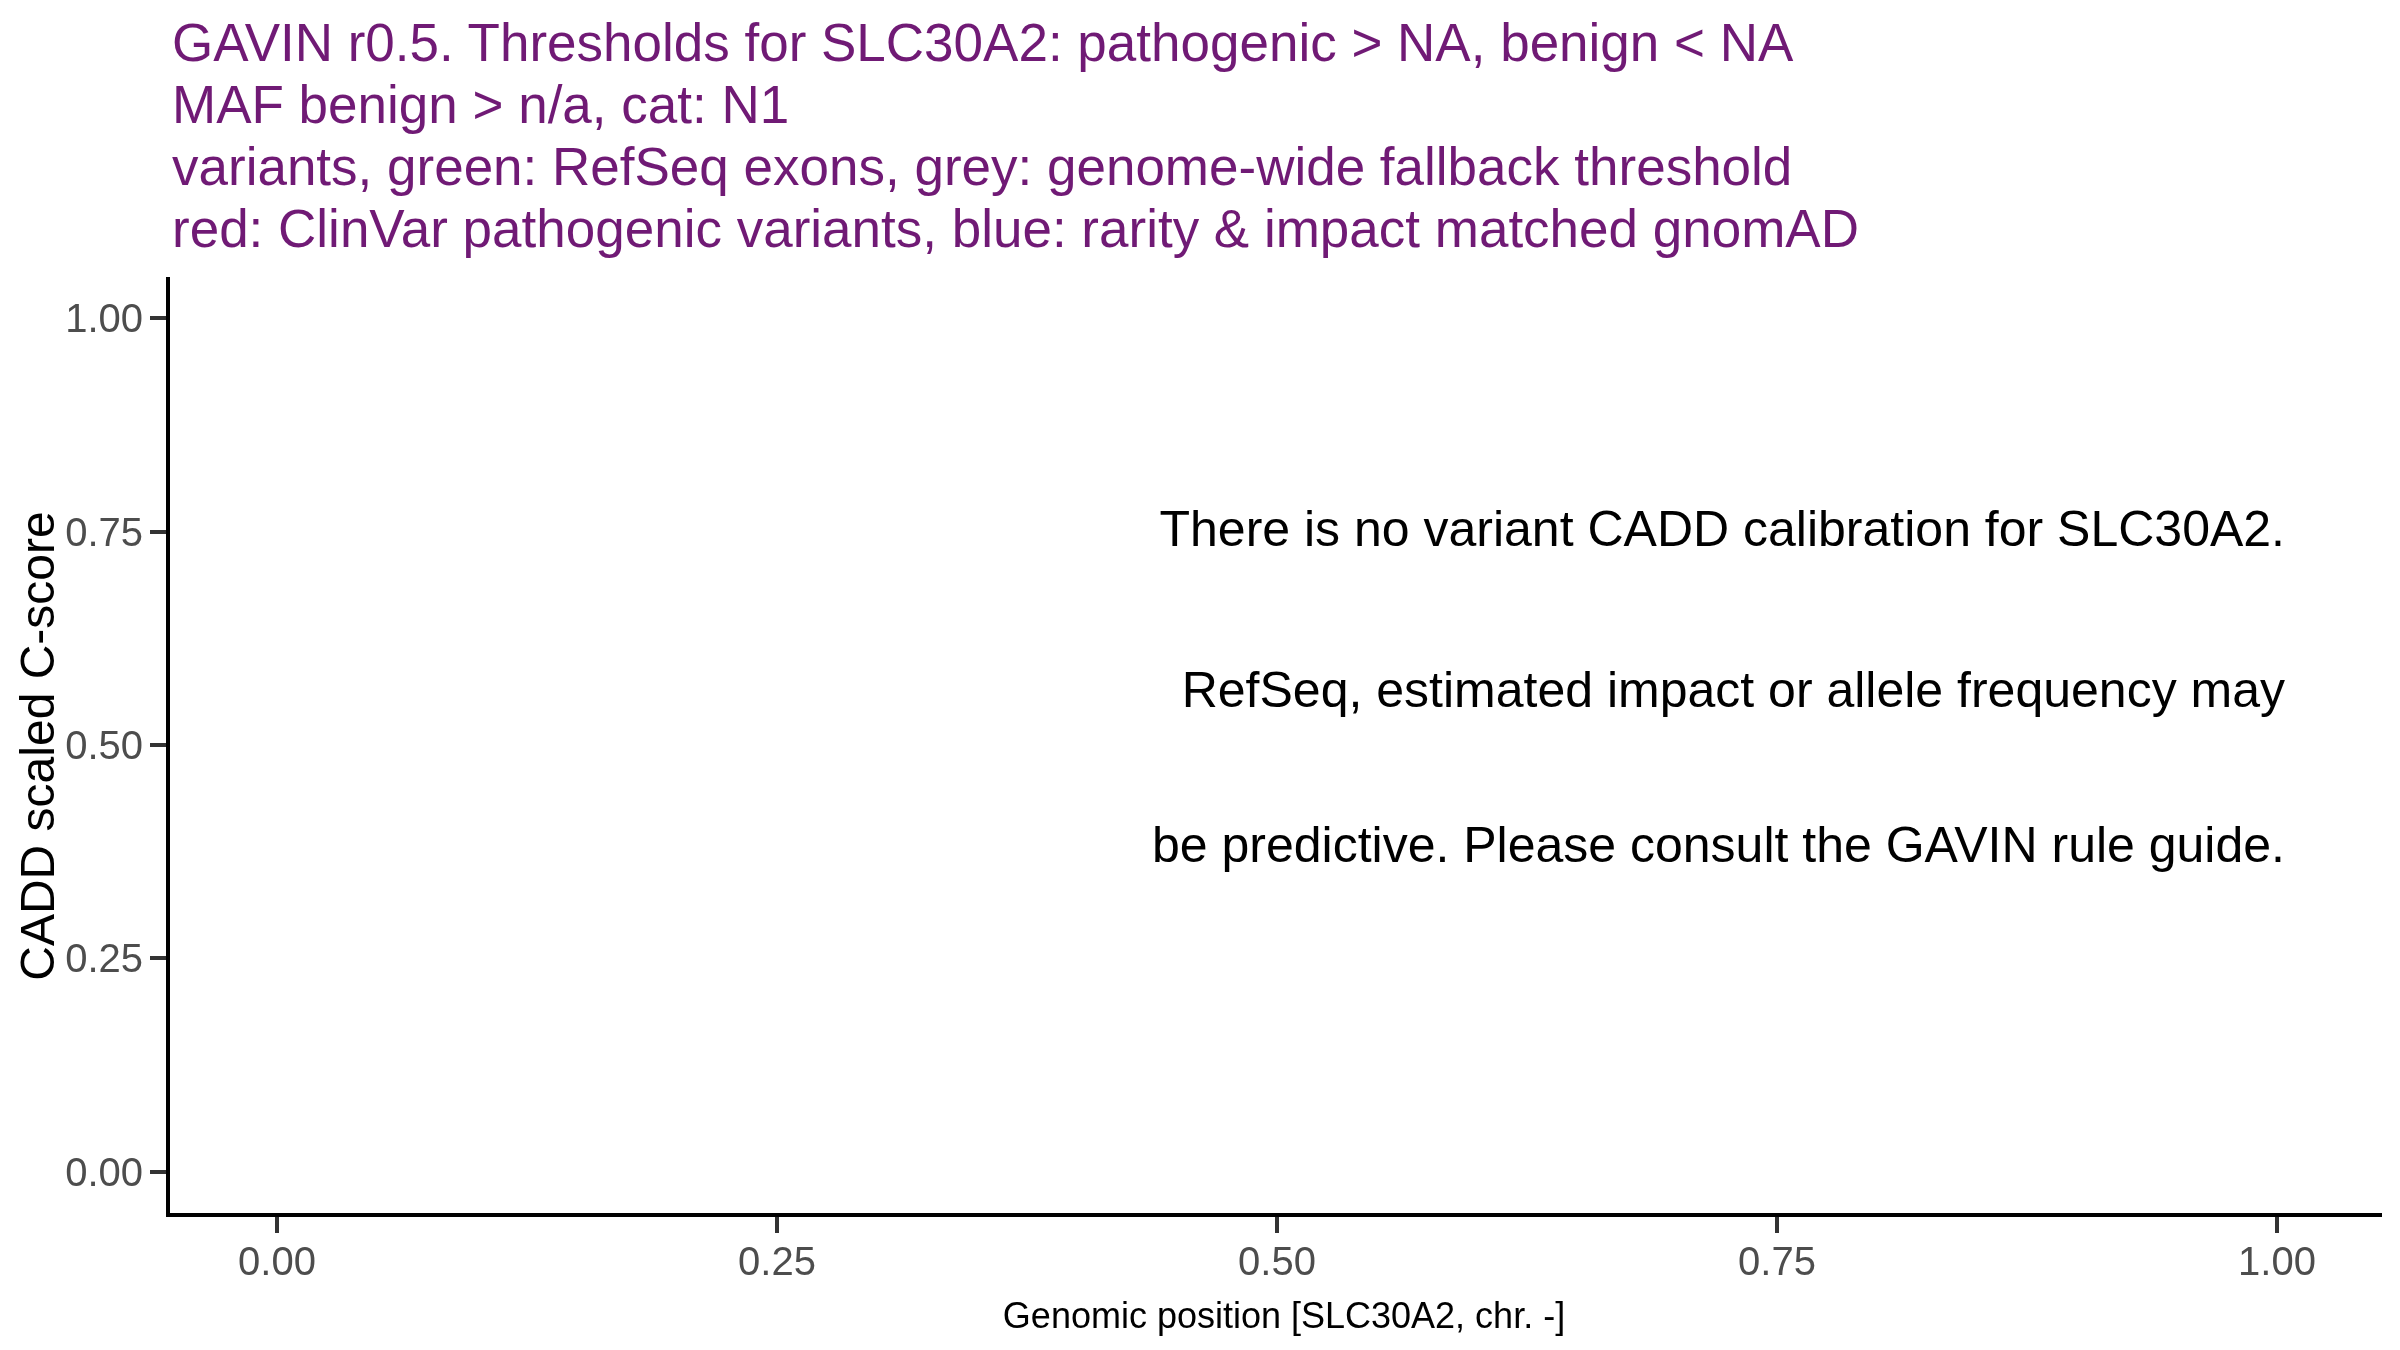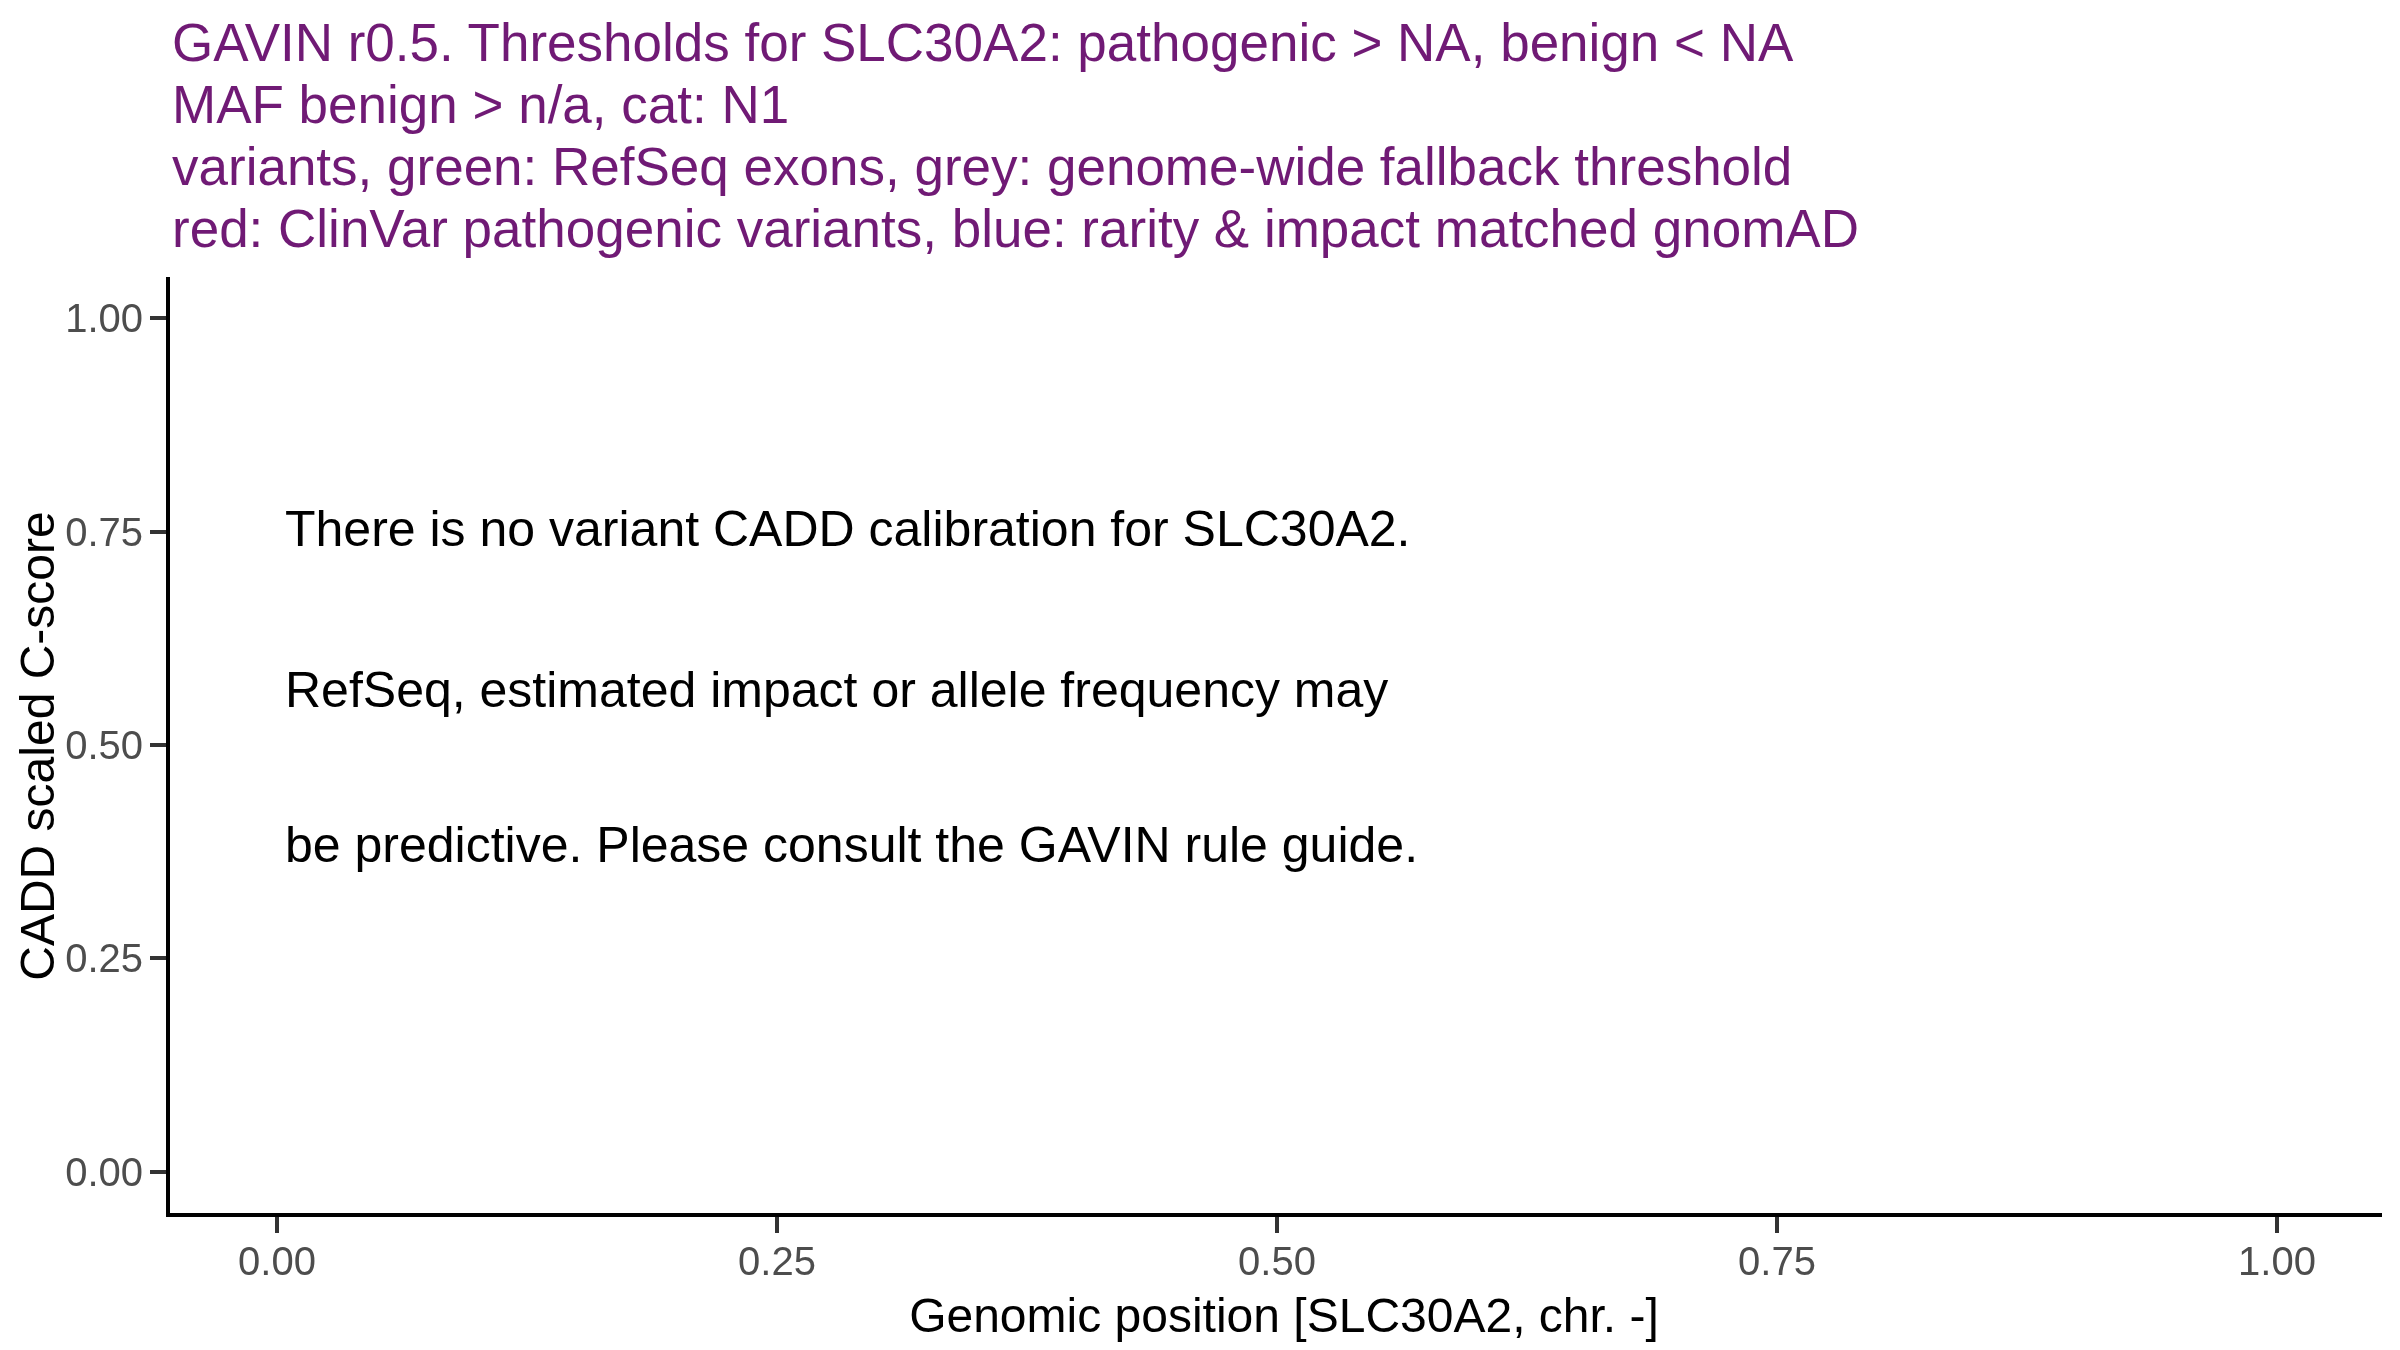--- a/index.html
+++ b/index.html
@@ -35,21 +35,21 @@
     border-left: 4px solid #000000;
     border-bottom: 4px solid #000000;
     background: #ffffff;
     box-sizing: content-box;
   }
   
   .annotation-line {
     position: absolute;
     left: 285px;
     width: 2000px;
-    text-align: left;
+    text-align: right;
     font-size: 50px;
     line-height: 56px;
     color: #000000;
     white-space: nowrap;
   }
   .annotation-line.l1 { top: 501px; }
   .annotation-line.l2 { top: 662px; }
   .annotation-line.l3 { top: 817px; }
   
   .ytick {
@@ -117,21 +117,21 @@
   .xtick-label.t025 { left: 697px; }
   .xtick-label.t050 { left: 1197px; }
   .xtick-label.t075 { left: 1697px; }
   .xtick-label.t100 { left: 2197px; }
   .x-title {
     position: absolute;
     left: 284px;
     top: 1290px;
     width: 2000px;
     text-align: center;
-    font-size: 48px;
+    font-size: 36px;
     line-height: 52px;
     color: #000000;
   }
 </style>
 </head>
 <body>
 
 <div class="chart-title">
   <div>GAVIN r0.5. Thresholds for SLC30A2: pathogenic &gt; NA, benign &lt; NA</div>
   <div>MAF benign &gt; n/a, cat: N1</div>

